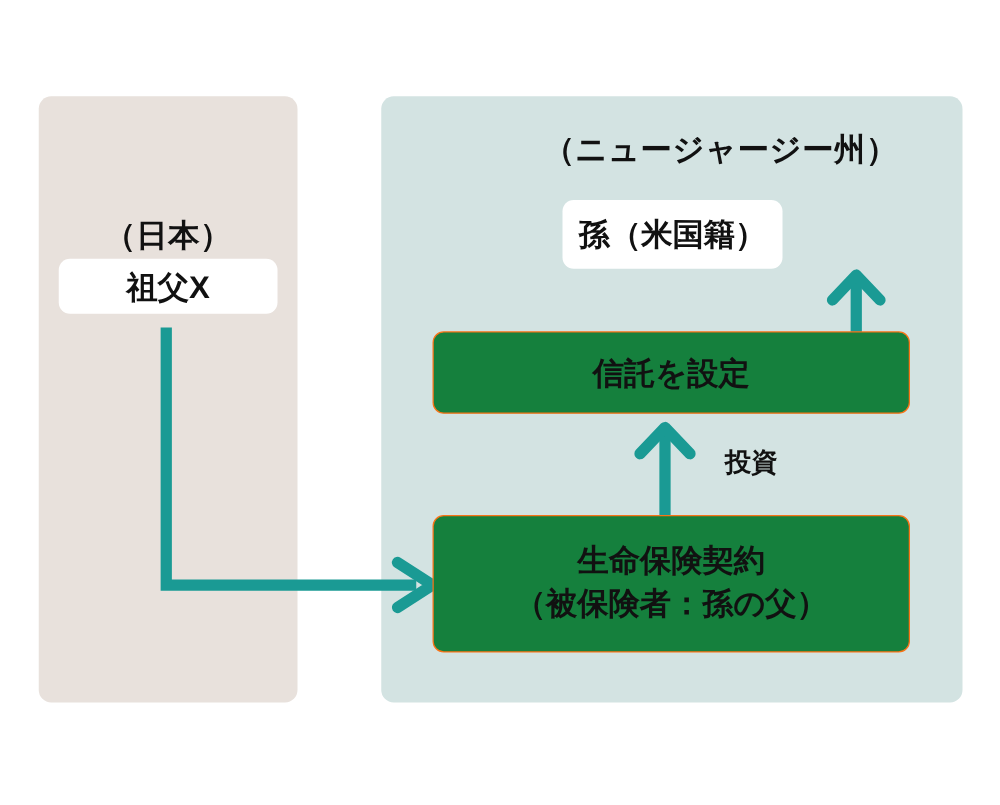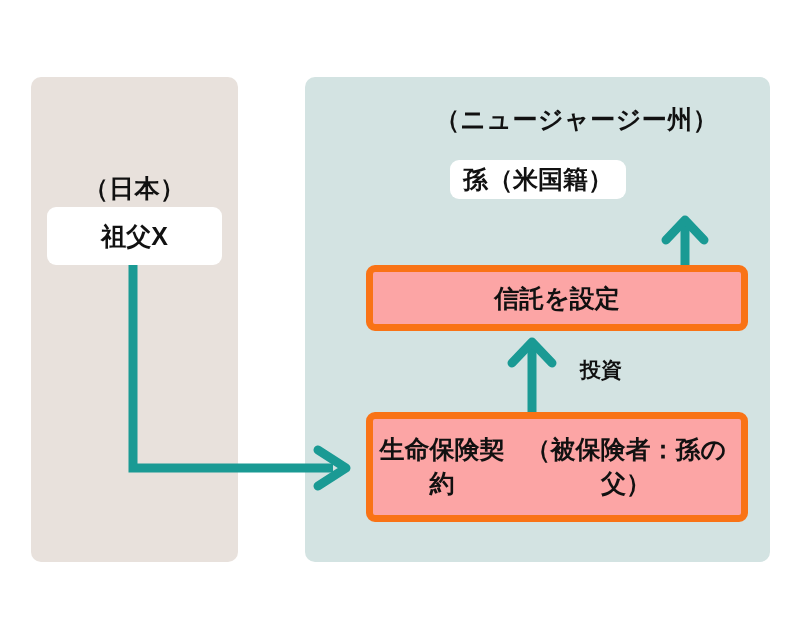--- a/index.html
+++ b/index.html
@@ -75,55 +75,54 @@
     color: #111111;
     font-weight: bold;
     box-sizing: border-box;
   }
   .node-white {
     background: #ffffff;
     border-radius: 9px;
   }
   
   .node-gray {
-    background: #fca5a5;
+    background: #15803d;
     border-radius: 9px;
-    border: 7px solid #f97316;
-    margin-left: 20px;
+    border: 1px solid #f97316;
   }
 
   #node-grandfather {
     left: 47px;
     top: 207px;
     width: 175px;
-    height: 58px;
+    height: 44px;
     font-size: 25px;
   }
   #node-grandson {
     left: 450px;
     top: 160px;
     width: 176px;
-    height: 39px;
+    height: 55px;
     font-size: 25px;
   }
   #node-trust {
     left: 346px;
     top: 265px;
     width: 382px;
     height: 66px;
     font-size: 25px;
   }
   #node-insurance {
     left: 346px;
     top: 412px;
     width: 382px;
     height: 110px;
     font-size: 25px;
     line-height: 1.35;
-    flex-direction: row;
+    flex-direction: column;
   }
   #node-insurance .line {
     display: block;
   }
 
   
   .free-label {
     position: absolute;
     color: #111111;
     font-weight: bold;

